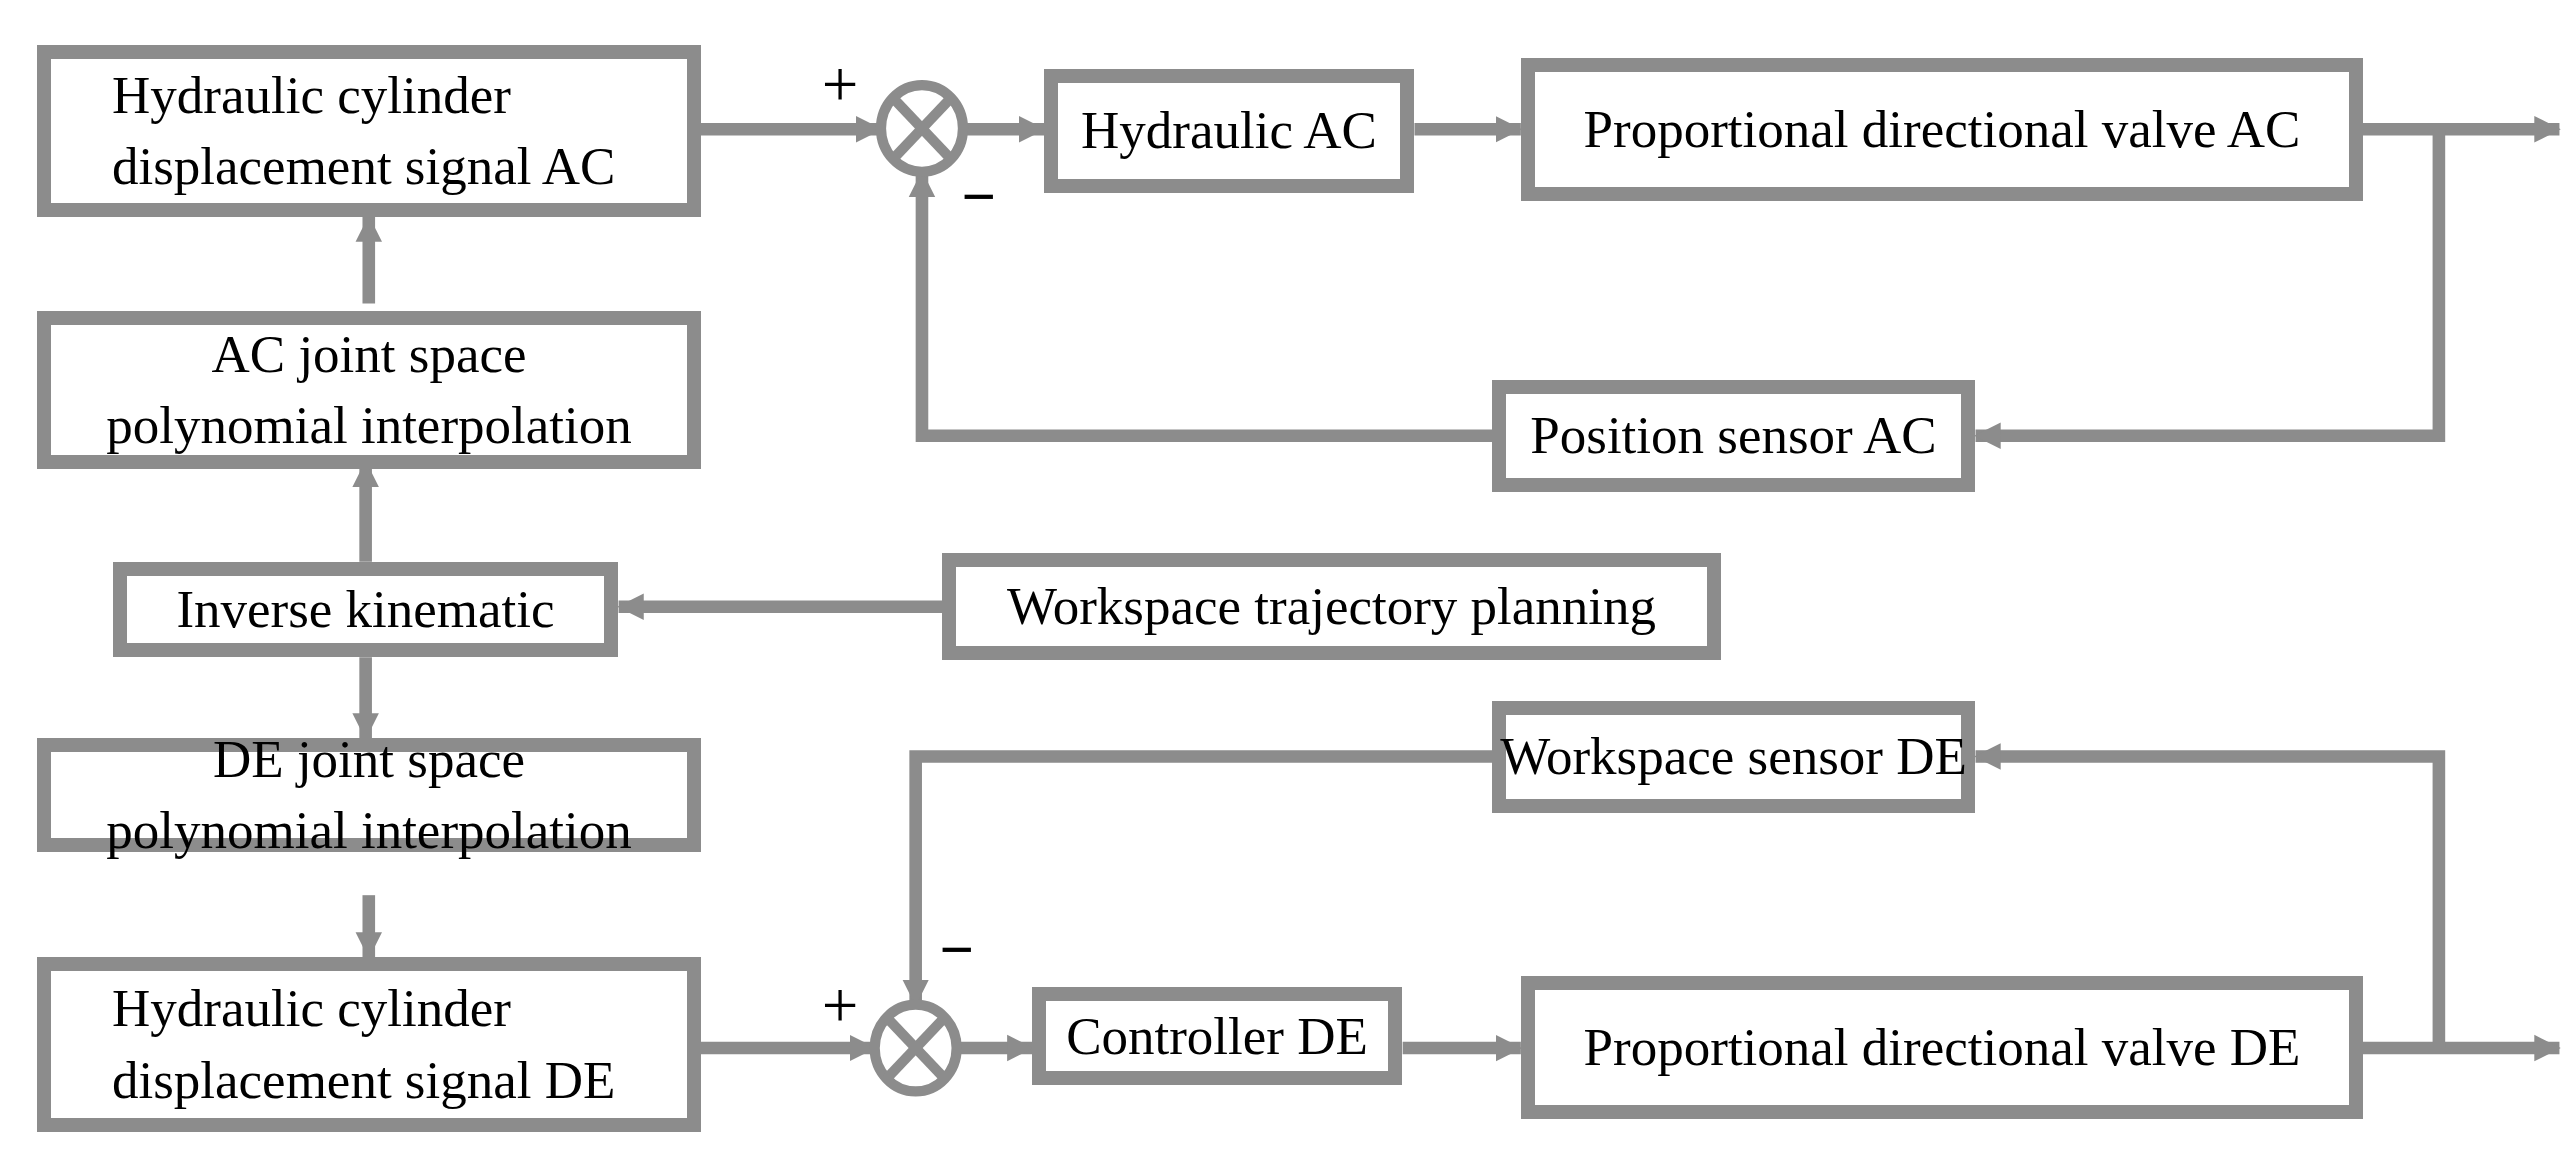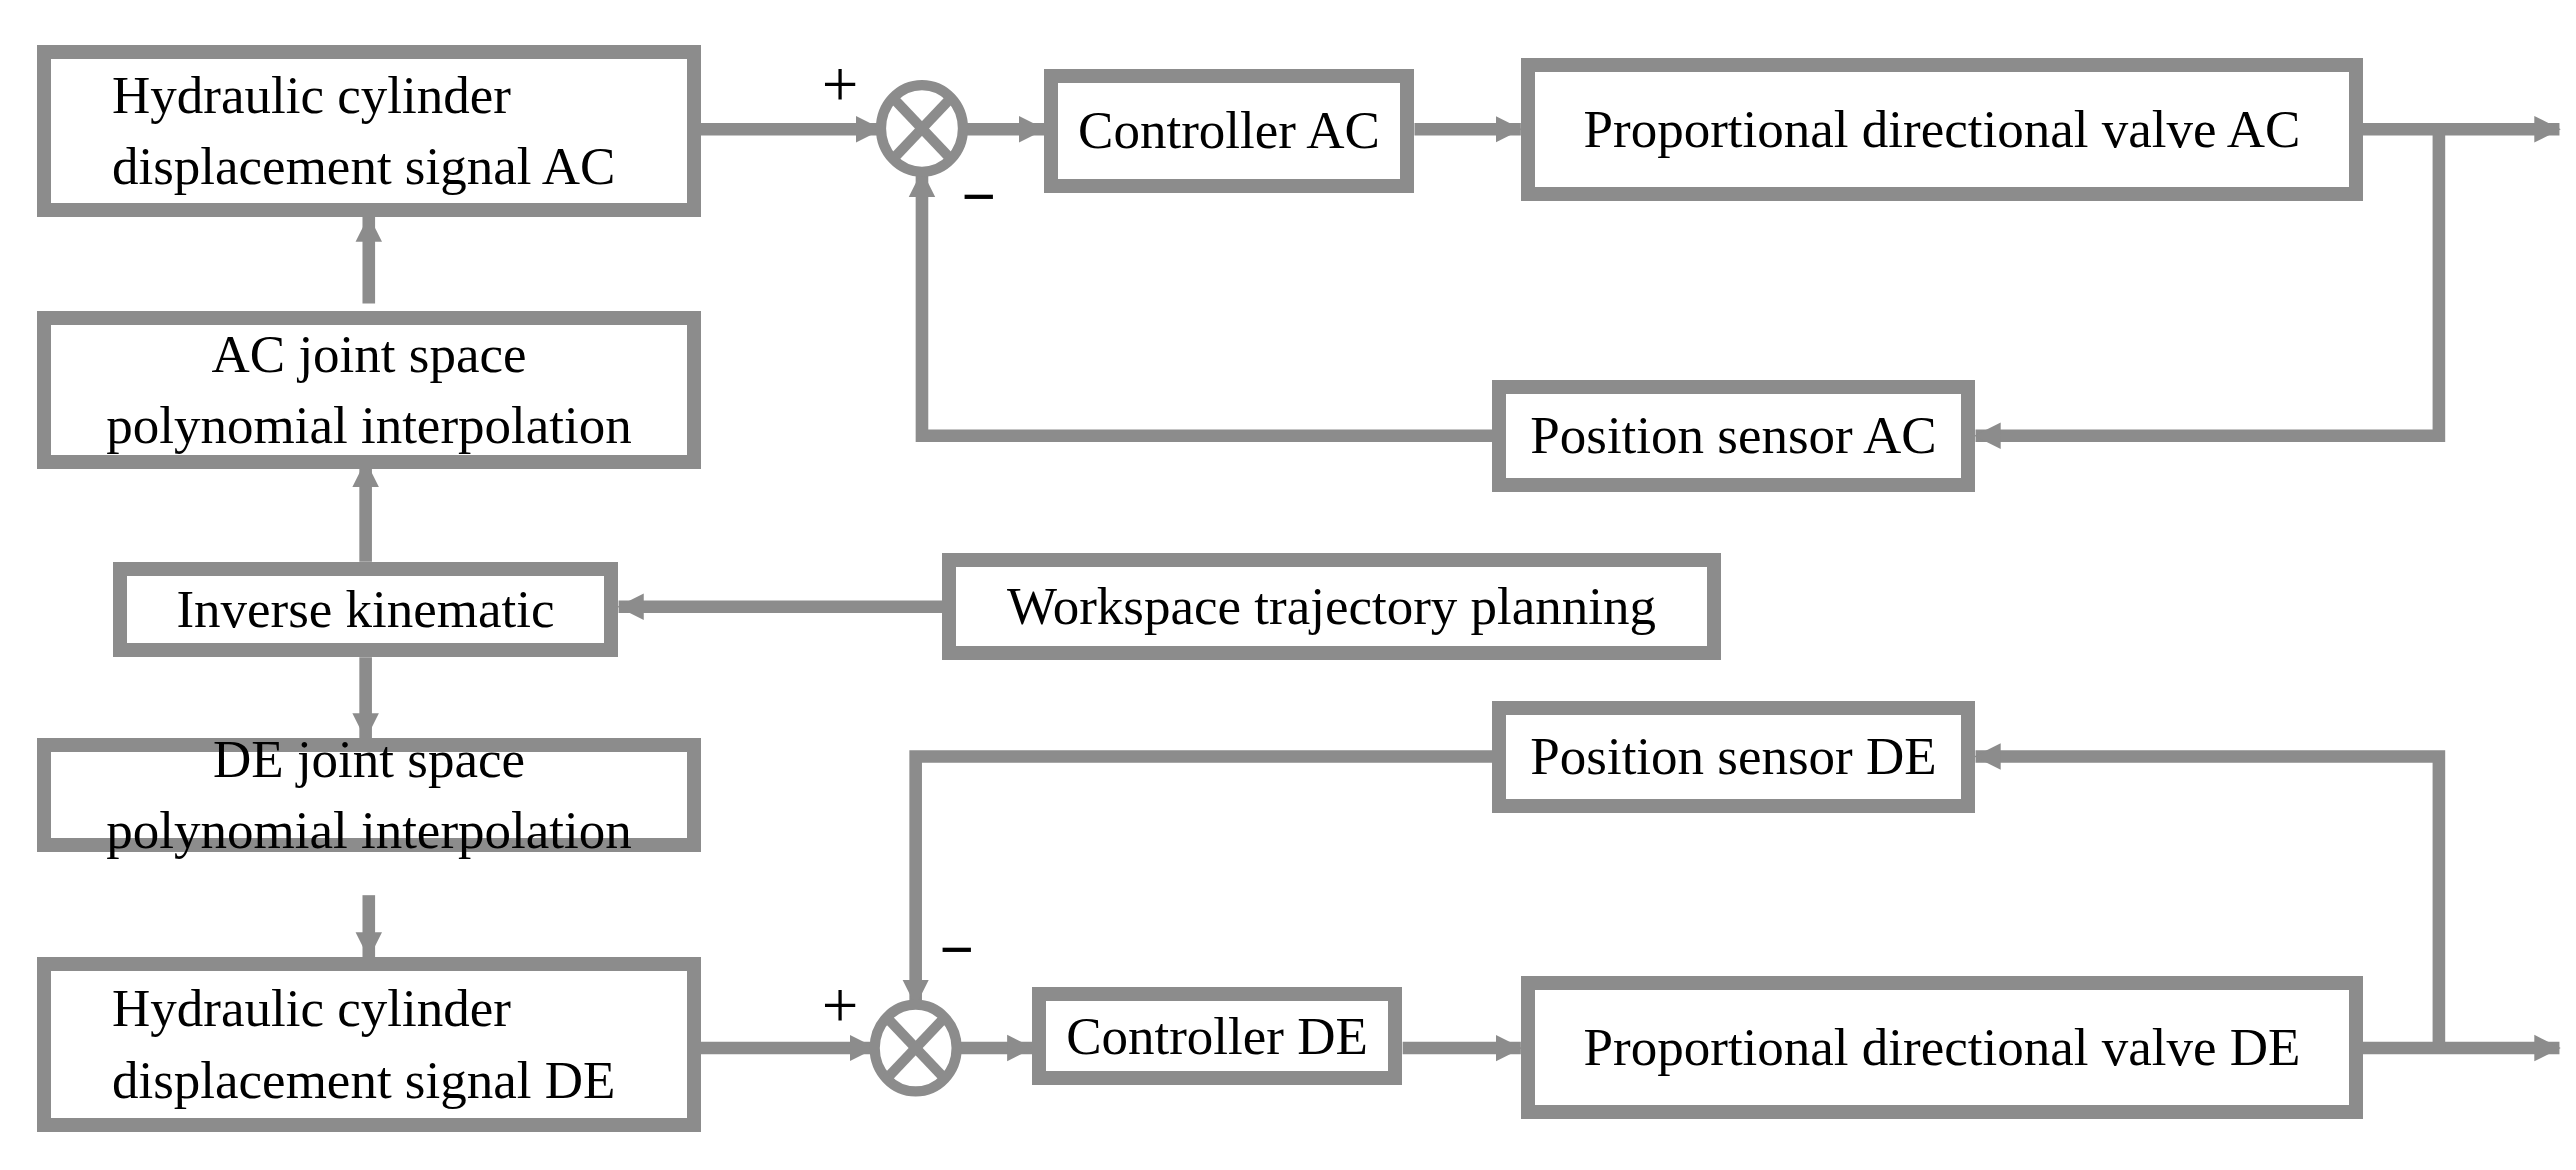--- a/index.html
+++ b/index.html
@@ -119,37 +119,37 @@
   <div class="box center" id="box-de-joint">
     <span>DE joint space</span>
     <span>polynomial interpolation</span>
   </div>
   <div class="box leftal" id="box-hydraulic-de">
     <span>Hydraulic cylinder</span>
     <span>displacement signal DE</span>
   </div>
 
   <div class="box center" id="box-controller-ac">
-    <span>Controller AC</span>
+    <span>Hydraulic AC</span>
   </div>
   <div class="box center" id="box-valve-ac">
     <span>Proportional directional valve AC</span>
   </div>
   <div class="box center" id="box-pos-ac">
     <span>Position sensor AC</span>
   </div>
 
   <div class="box center" id="box-controller-de">
     <span>Controller DE</span>
   </div>
   <div class="box center" id="box-valve-de">
     <span>Proportional directional valve DE</span>
   </div>
   <div class="box center" id="box-pos-de">
-    <span>Position sensor DE</span>
+    <span>Workspace sensor DE</span>
   </div>
 
   <div class="sign plus" id="sign-plus-ac">+</div>
   <div class="sign minus" id="sign-minus-ac">−</div>
   <div class="sign plus" id="sign-plus-de">+</div>
   <div class="sign minus" id="sign-minus-de">−</div>
 
 </div>
 
 

